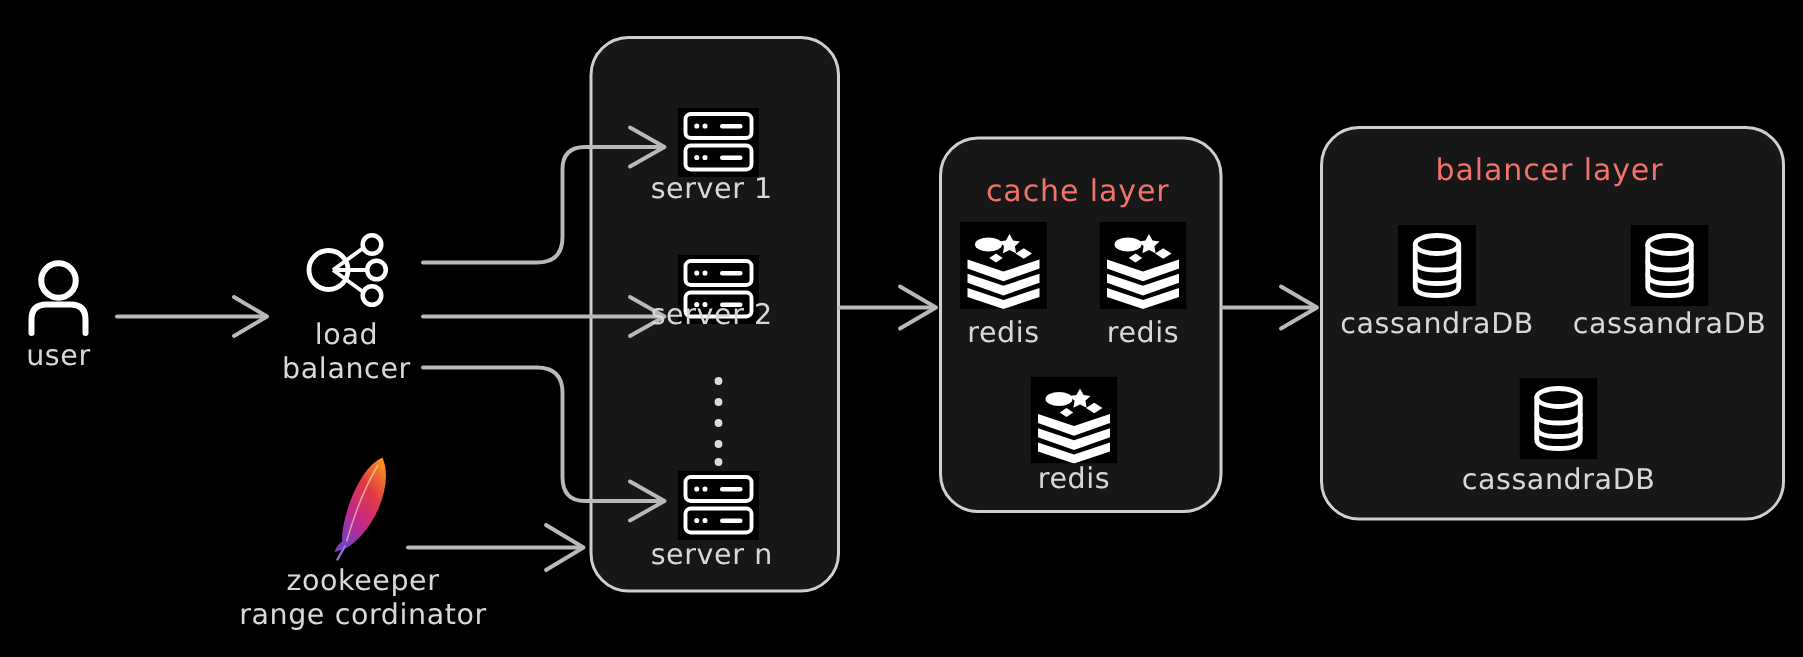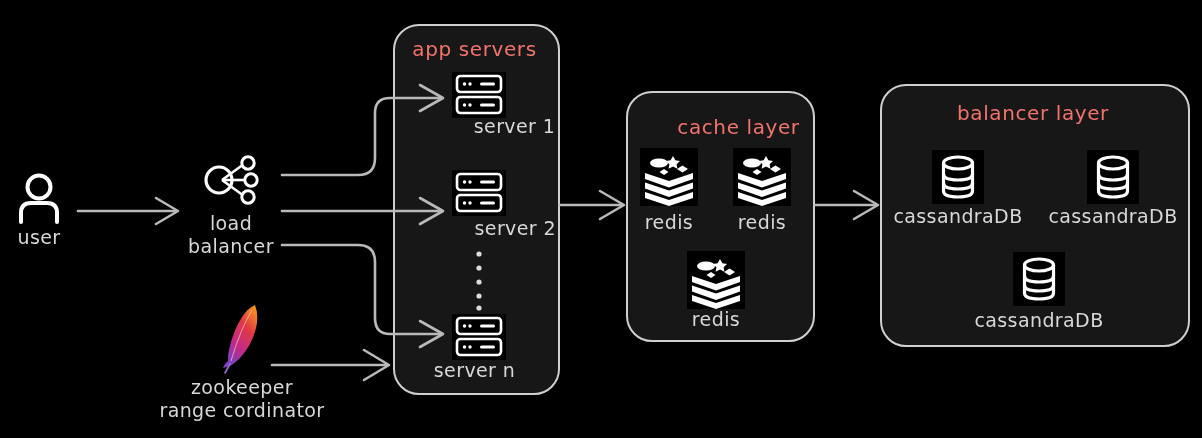--- a/index.html
+++ b/index.html
@@ -110,51 +110,50 @@
       </defs>
       <path d="M37 3 Q41 13 38 26 Q34 43 22 56 Q15 63 11 64 Q9 58 11 48 Q15 29 24 15 Q30 6 37 3 Z" fill="url(#feathergrad)"></path>
       <path d="M13 57 Q7 60 5 66 Q10 65 13 62 Z" fill="#7b3fbf"></path>
       <path d="M12 62 L7 71" stroke="#9a6fd6" stroke-width="1.6" fill="none" stroke-linecap="round"></path>
       <path d="M34 8 Q22 28 13 59" stroke="#ffd9bb" stroke-width="1" fill="none" opacity="0.65"></path>
     </svg>
   </div>
   <div class="lbl" style="left:140px;top:399px;width:204px;">range cordinator</div>
   <div class="lbl" style="left:150px;top:376px;width:184px;">zookeeper</div>
 
-  <div class="grp-title" style="left:393px;top:38px;width:163px;">app servers</div>
 
   <div class="icon-tile" style="left:452px;top:72px;width:54px;height:46px;">
     <svg class="ic" width="54" height="46" viewBox="0 0 54 46">
       <rect x="0" y="0" width="54" height="46" fill="#000"></rect>
       <rect x="5" y="4" width="44" height="16" rx="3.5" fill="none" stroke="#fff" stroke-width="2.6"></rect>
       <rect x="5" y="25" width="44" height="16" rx="3.5" fill="none" stroke="#fff" stroke-width="2.6"></rect>
       <circle cx="12.5" cy="12" r="1.7" fill="#fff"></circle>
         <circle cx="18" cy="12" r="1.7" fill="#fff"></circle>
       <rect x="28" y="10.6" width="15" height="3" rx="1.5" fill="#fff"></rect>
       <circle cx="12.5" cy="33" r="1.7" fill="#fff"></circle>
         <circle cx="18" cy="33" r="1.7" fill="#fff"></circle>
       <rect x="28" y="31.6" width="15" height="3" rx="1.5" fill="#fff"></rect>
     </svg>
   </div>
-  <div class="lbl" style="left:393px;top:115px;width:163px;padding-left:40px;">server 1</div>
+  <div class="lbl" style="left:393px;top:115px;width:163px;">server 1</div>
 
   <div class="icon-tile" style="left:452px;top:170px;width:54px;height:46px;">
     <svg class="ic" width="54" height="46" viewBox="0 0 54 46">
       <rect x="0" y="0" width="54" height="46" fill="#000"></rect>
       <rect x="5" y="4" width="44" height="16" rx="3.5" fill="none" stroke="#fff" stroke-width="2.6"></rect>
       <rect x="5" y="25" width="44" height="16" rx="3.5" fill="none" stroke="#fff" stroke-width="2.6"></rect>
       <circle cx="12.5" cy="12" r="1.7" fill="#fff"></circle>
         <circle cx="18" cy="12" r="1.7" fill="#fff"></circle>
       <rect x="28" y="10.6" width="15" height="3" rx="1.5" fill="#fff"></rect>
       <circle cx="12.5" cy="33" r="1.7" fill="#fff"></circle>
         <circle cx="18" cy="33" r="1.7" fill="#fff"></circle>
       <rect x="28" y="31.6" width="15" height="3" rx="1.5" fill="#fff"></rect>
     </svg>
   </div>
-  <div class="lbl" style="left:393px;top:217px;width:163px;text-align:right;">server 2</div>
+  <div class="lbl" style="left:393px;top:199px;width:163px;">server 2</div>
 
   <svg class="icon-tile" style="left:472px;top:250px;width:14px;height:62px;" width="14" height="62" viewBox="0 0 14 62">
     <circle cx="7" cy="4" r="2.6" fill="#dcdcdc"></circle>
     <circle cx="7" cy="18" r="2.6" fill="#dcdcdc"></circle>
     <circle cx="7" cy="32" r="2.6" fill="#dcdcdc"></circle>
     <circle cx="7" cy="46" r="2.6" fill="#dcdcdc"></circle>
     <circle cx="7" cy="58" r="2.6" fill="#dcdcdc"></circle>
   </svg>
 
   <div class="icon-tile" style="left:452px;top:314px;width:54px;height:46px;">
@@ -165,21 +164,21 @@
       <circle cx="12.5" cy="12" r="1.7" fill="#fff"></circle>
         <circle cx="18" cy="12" r="1.7" fill="#fff"></circle>
       <rect x="28" y="10.6" width="15" height="3" rx="1.5" fill="#fff"></rect>
       <circle cx="12.5" cy="33" r="1.7" fill="#fff"></circle>
         <circle cx="18" cy="33" r="1.7" fill="#fff"></circle>
       <rect x="28" y="31.6" width="15" height="3" rx="1.5" fill="#fff"></rect>
     </svg>
   </div>
   <div class="lbl" style="left:393px;top:359px;width:163px;">server n</div>
 
-  <div class="grp-title" style="left:626px;top:116px;width:185px;margin-left:20px;">cache layer</div>
+  <div class="grp-title" style="left:626px;top:116px;width:185px;">cache layer</div>
 
   <div class="icon-tile" style="left:640px;top:148px;width:58px;height:58px;">
     <svg class="ic" width="58" height="58" viewBox="0 0 58 58">
       <rect x="0" y="0" width="58" height="58" fill="#000"></rect>
       <g fill="#fff">
         <ellipse cx="19" cy="15" rx="9" ry="4.6"></ellipse>
         <path d="M33 8 L35.4 12.3 L40 13 L36.6 16.2 L37.4 20.8 L33 18.6 L28.6 20.8 L29.4 16.2 L26 13 L30.6 12.3 Z"></path>
         <path d="M42.5 17.5 L48 21 L42.5 24.5 L37 21 Z"></path>
         <path d="M24 21 L28.5 24 L24 27 L19.5 24 Z"></path>
         <path d="M5 25 L29 33 L53 25 L53 31 L29 39.5 L5 31 Z"></path>

